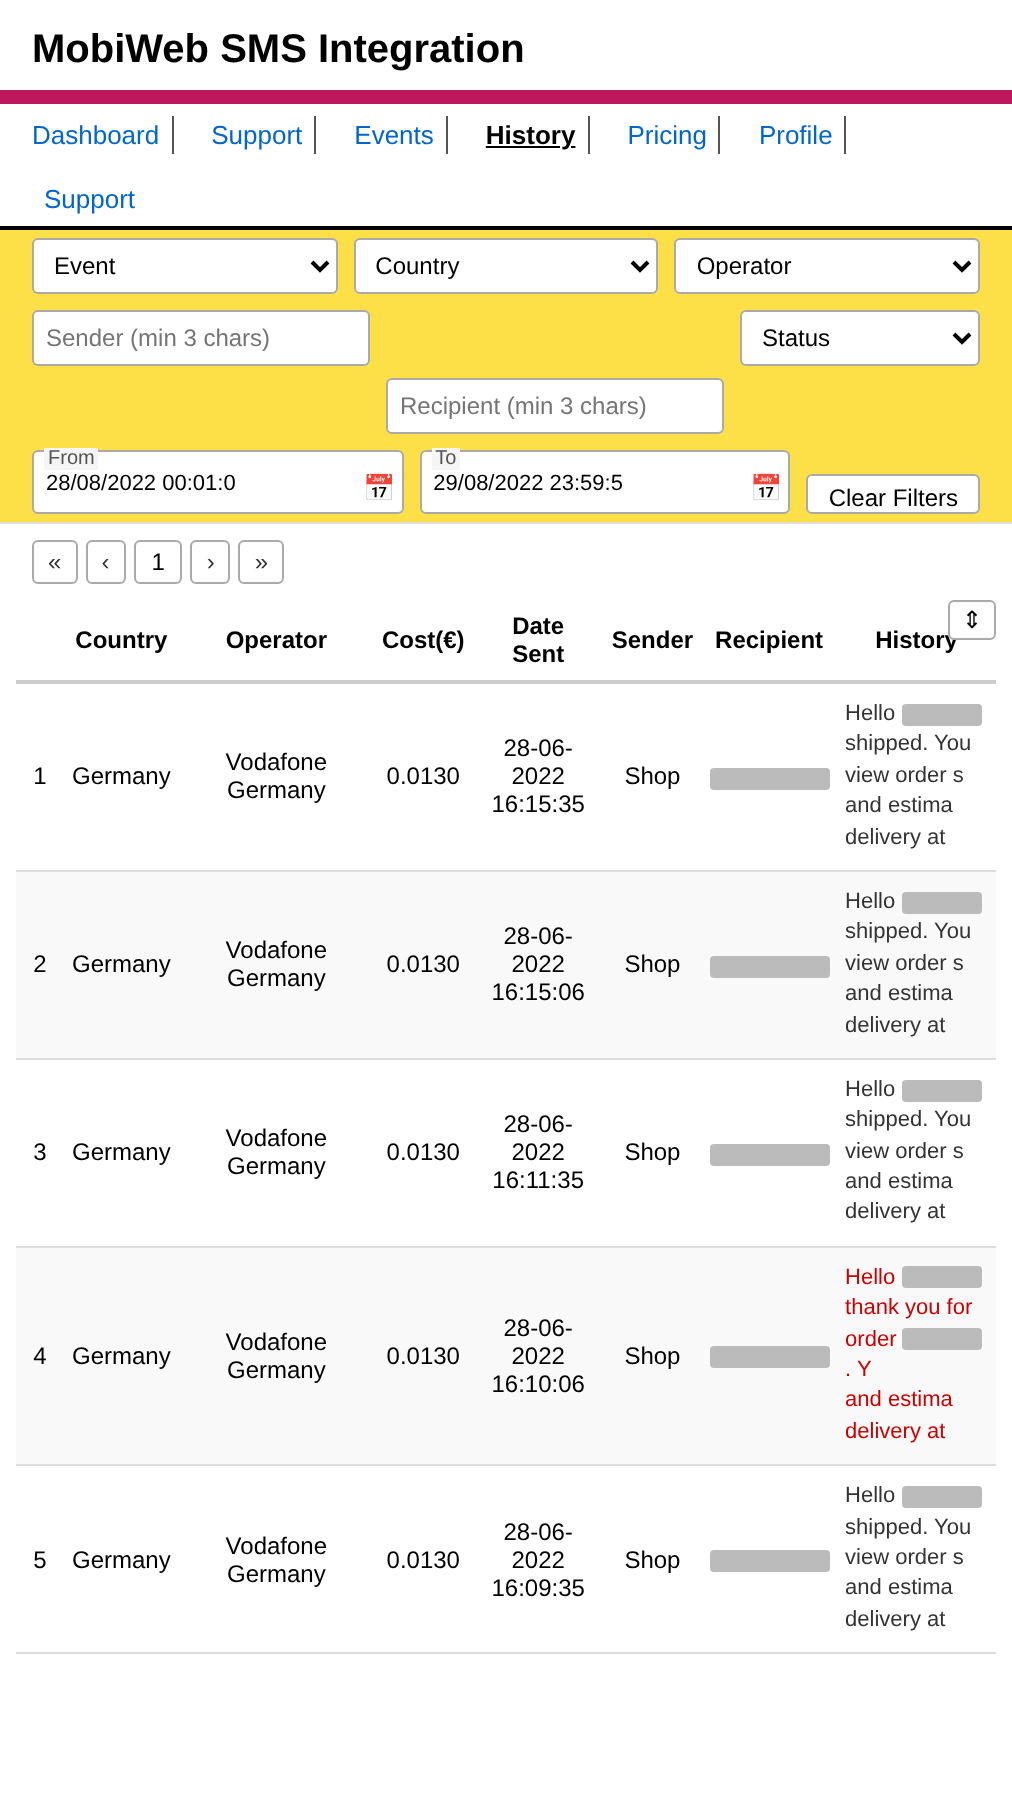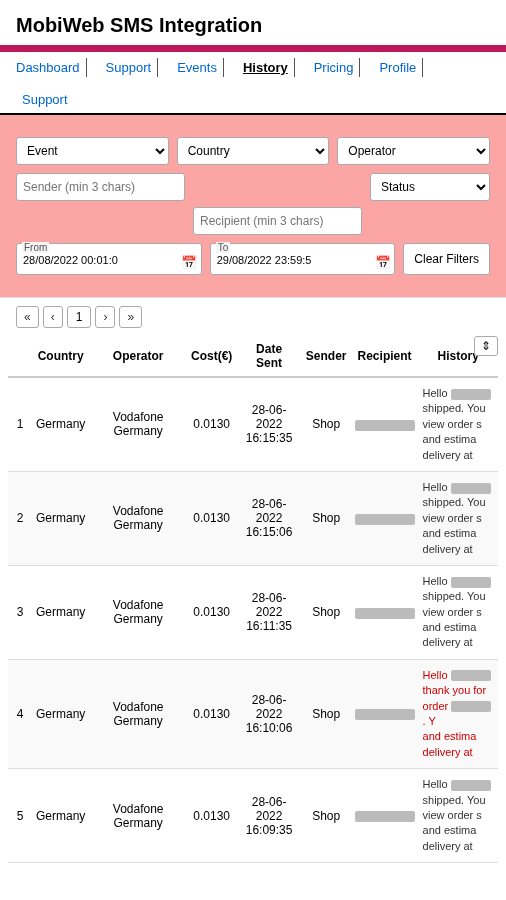--- a/index.html
+++ b/index.html
@@ -47,22 +47,22 @@
       padding-left: 0;
     }
     .nav-help {
       width: 100%;
       color: #0066cc;
       cursor: pointer;
       font-size: 13px;
       padding: 2px 0;
     }
     .filters {
-      padding: 22px 16px;
-      background: #fca5a5;
+      padding: 4px 16px;
+      background: #fde047;
       border-bottom: 1px solid #ddd;
     }
     .filter-row {
       display: flex;
       gap: 8px;
       margin-bottom: 8px;
     }
     .filter-row select,
     .filter-row input {
       border: 1px solid #aaa;
@@ -121,21 +121,21 @@
       font-size: 13px;
     }
     .clear-btn {
       border: 1px solid #aaa;
       border-radius: 3px;
       padding: 4px 10px;
       font-size: 12px;
       background: #fff;
       cursor: pointer;
       white-space: nowrap;
-      height: 32px;
+      height: 20px;
       align-self: flex-end;
     }
     .pagination {
       display: flex;
       align-items: center;
       padding: 8px 16px;
       gap: 4px;
     }
     .page-btn {
       border: 1px solid #aaa;

